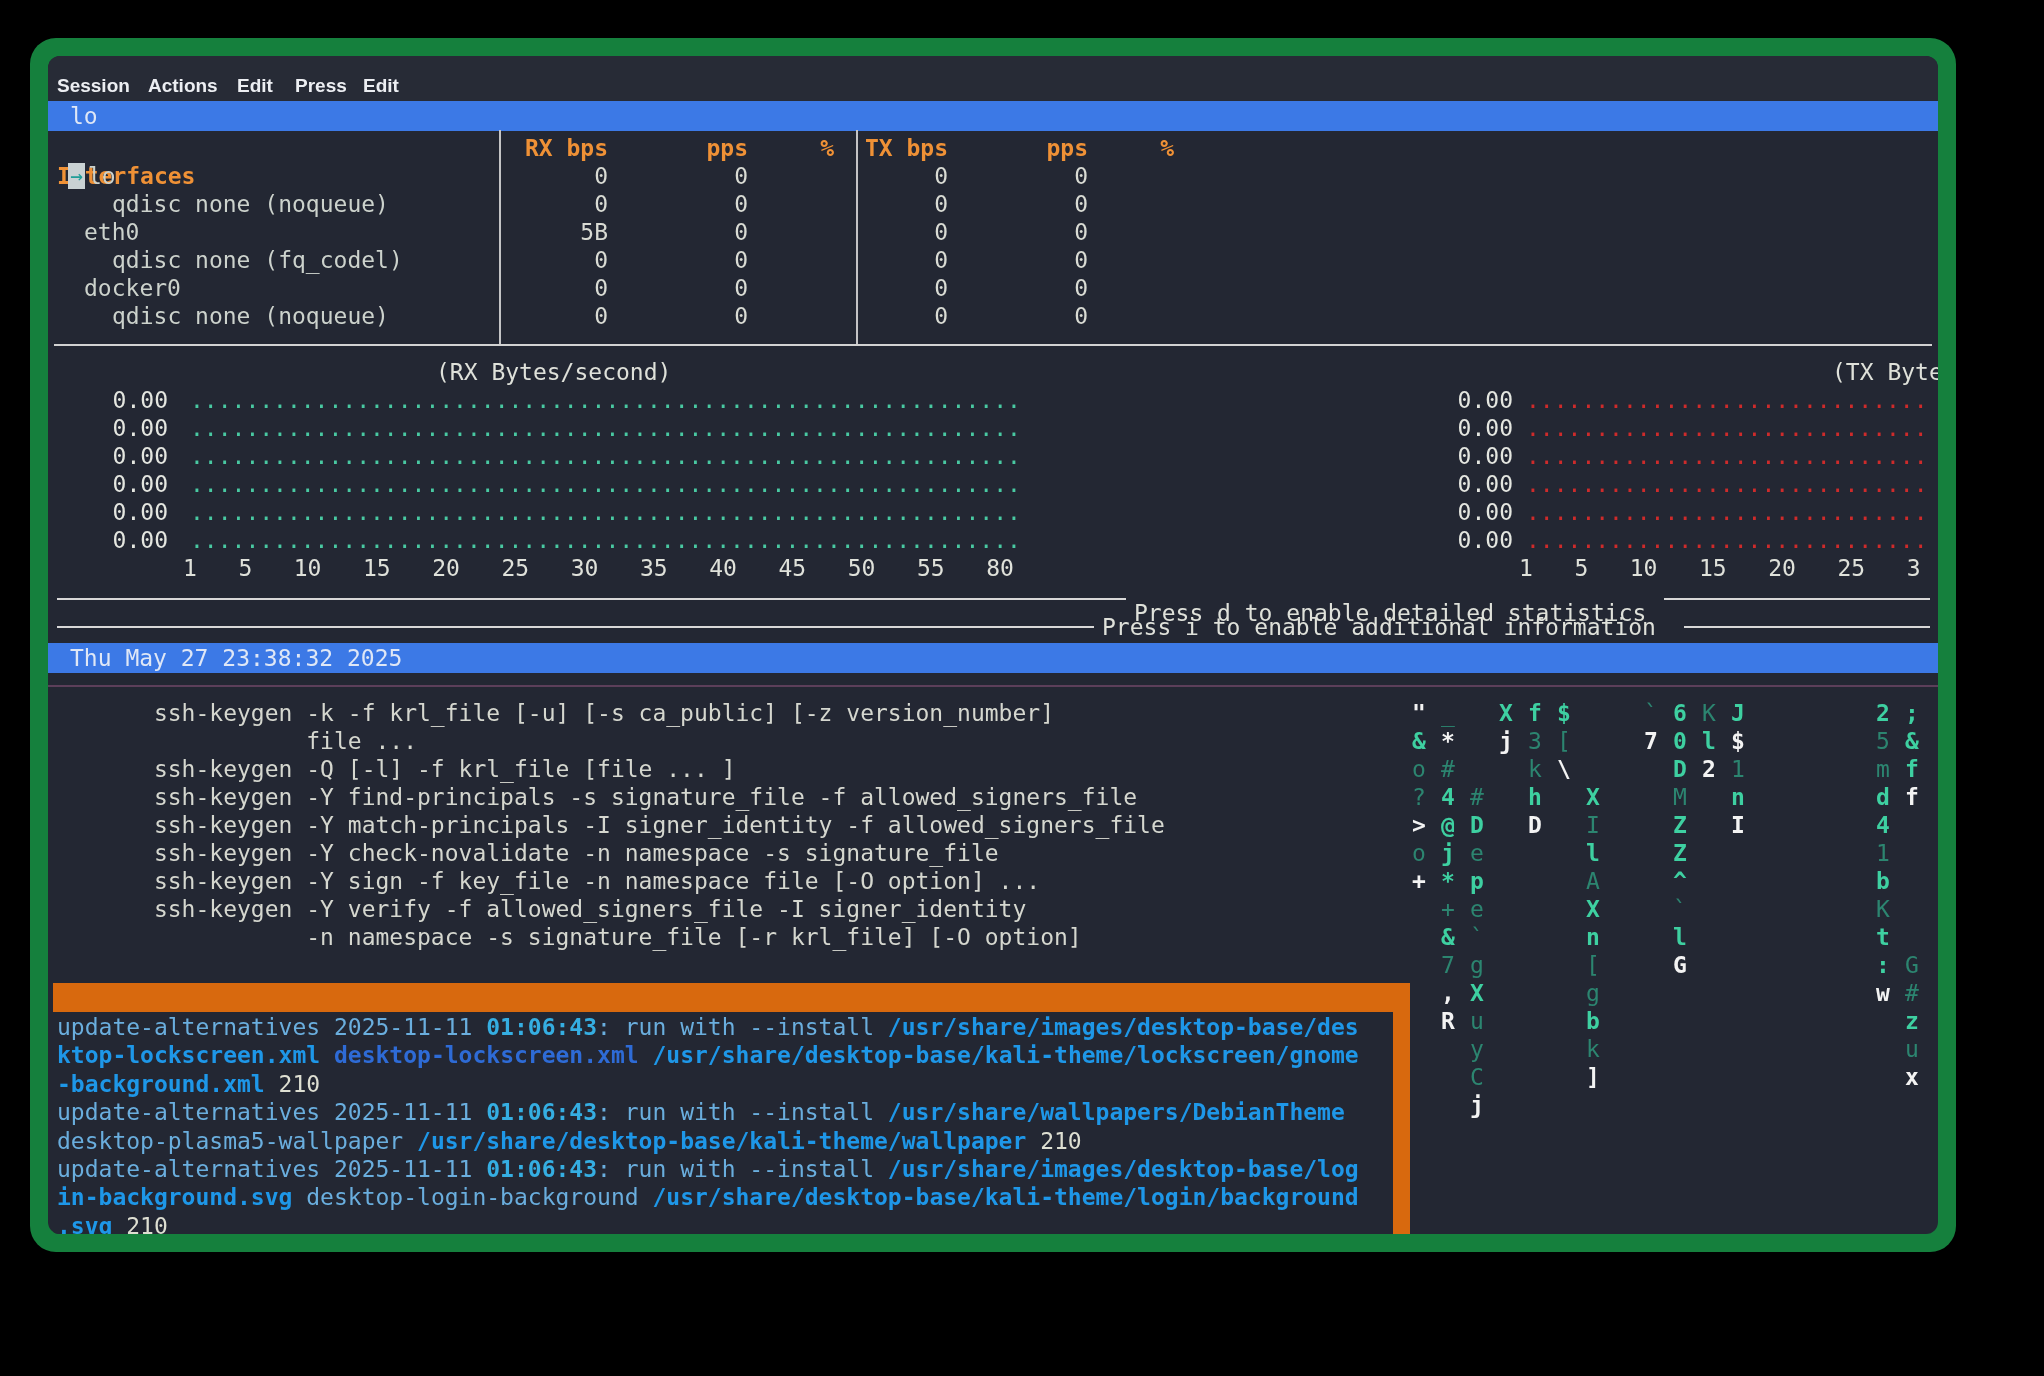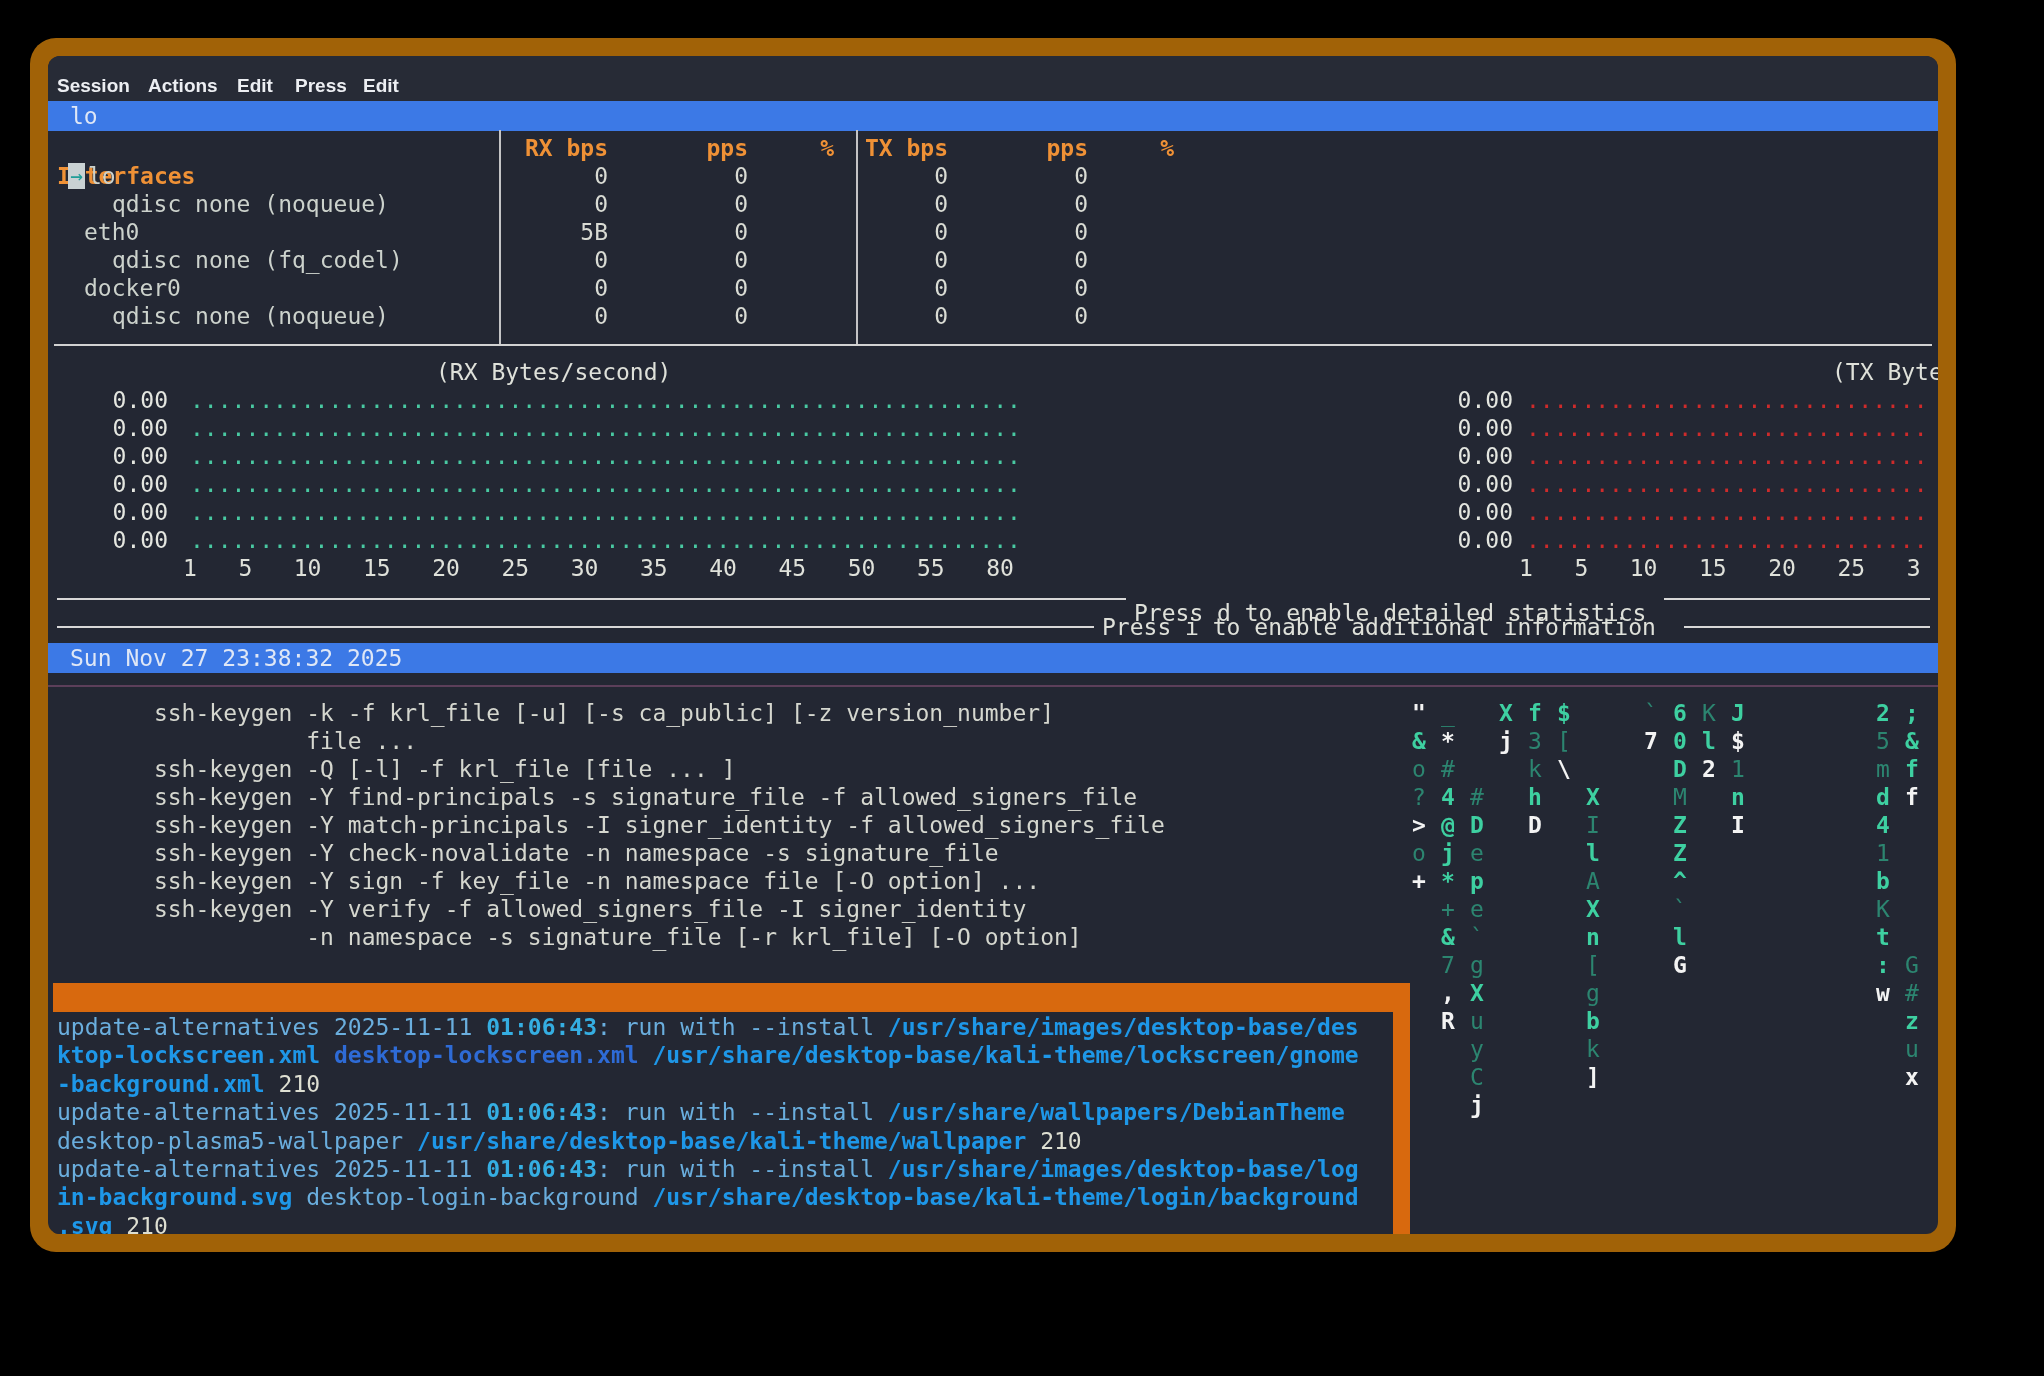--- a/index.html
+++ b/index.html
@@ -1,19 +1,19 @@
 <!DOCTYPE html>
 <html><head>
 <meta charset="utf-8">
 <style>
   html,body{margin:0;padding:0;background:#000;}
   .stage{position:relative;width:2044px;height:1376px;background:#000;overflow:hidden;
          font-family:"DejaVu Sans Mono",monospace;}
   .window{position:absolute;left:30px;top:38px;width:1926px;height:1214px;
-          background:#a16207;border-radius:26px;box-shadow:0 14px 48px rgba(0,0,0,.65);}
+          background:#15803d;border-radius:26px;box-shadow:0 14px 48px rgba(0,0,0,.65);}
   .content{position:absolute;left:18px;top:18px;width:1890px;height:1178px;
            background:#232733;border-radius:12px;overflow:hidden;}
   .menubar{position:absolute;left:0;top:0;width:100%;height:45px;background:#272b36;}
   .menu-item{position:absolute;bottom:4px;color:#eceef2;font-family:"Liberation Sans",sans-serif;
              font-size:19px;font-weight:600;}
   .bluebar{position:absolute;left:0;width:100%;background:#3c79e6;color:#dfe7f6;font-size:23px;}
   .bluebar span{position:absolute;left:22px;top:2px;}
   .bar-lo{top:45px;height:30px;}
   .bar-date{top:587px;height:30px;}
   .row{position:absolute;height:28px;line-height:28px;font-size:23px;white-space:pre;}
@@ -113,21 +113,21 @@
 
       <div class="pline" style="left:9px;width:1069px;top:542px;"></div>
       <div class="ptext" style="left:1086px;top:529px;margin-top:14px;">Press d to enable detailed statistics</div>
       <div class="pline" style="left:1616px;width:266px;top:542px;"></div>
 
       <div class="pline" style="left:9px;width:1037px;top:570px;"></div>
       <div class="ptext" style="left:1054px;top:557px;">Press i to enable additional information</div>
       <div class="pline" style="left:1636px;width:246px;top:570px;"></div>
 
       <div class="bluebar bar-date">
-        <span>Sun Nov 27 23:38:32 2025</span>
+        <span>Thu May 27 23:38:32 2025</span>
       </div>
 
       <div class="purpleline" style="top:629px;"></div>
 
       <pre class="sshpre" id="ssh-pre">       ssh-keygen -k -f krl_file [-u] [-s ca_public] [-z version_number]
                   file ...
        ssh-keygen -Q [-l] -f krl_file [file ... ]
        ssh-keygen -Y find-principals -s signature_file -f allowed_signers_file
        ssh-keygen -Y match-principals -I signer_identity -f allowed_signers_file
        ssh-keygen -Y check-novalidate -n namespace -s signature_file

